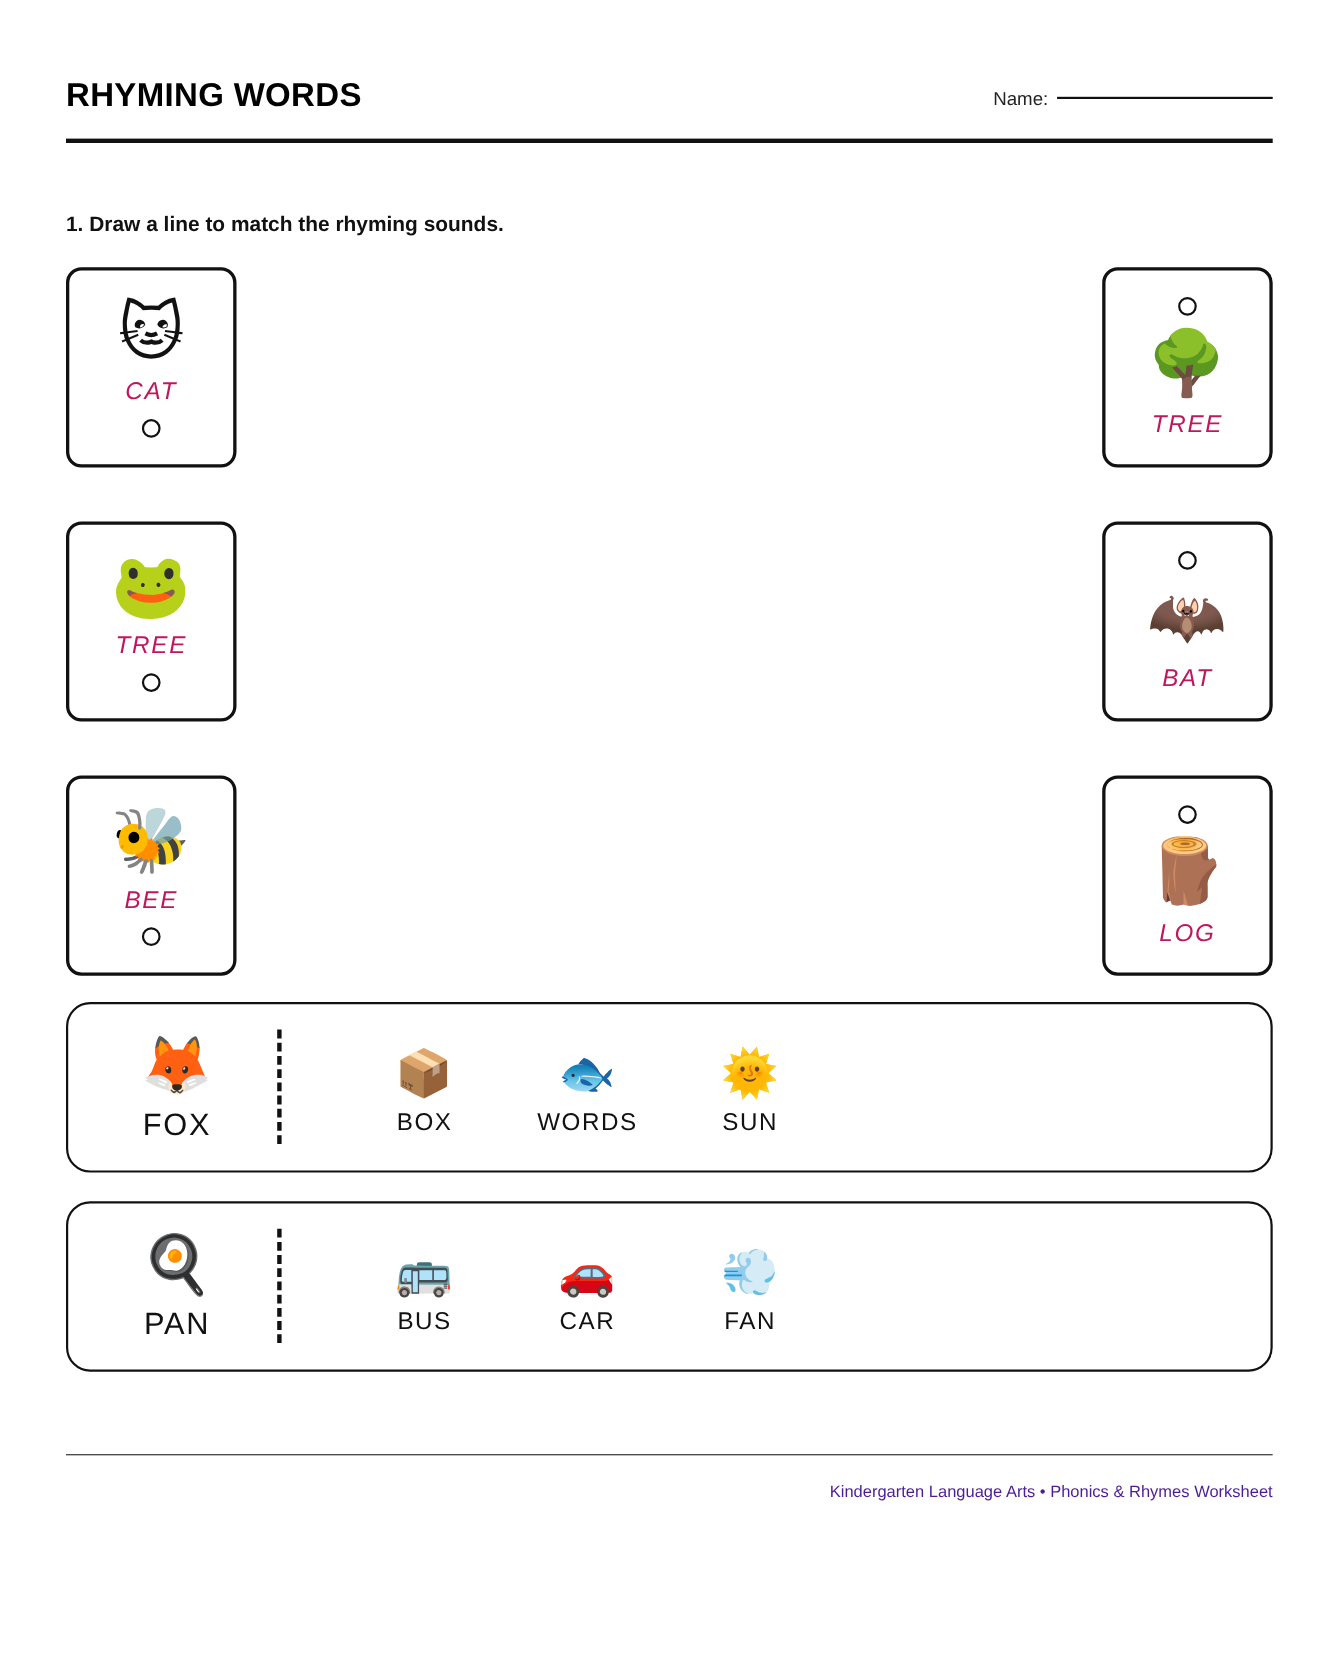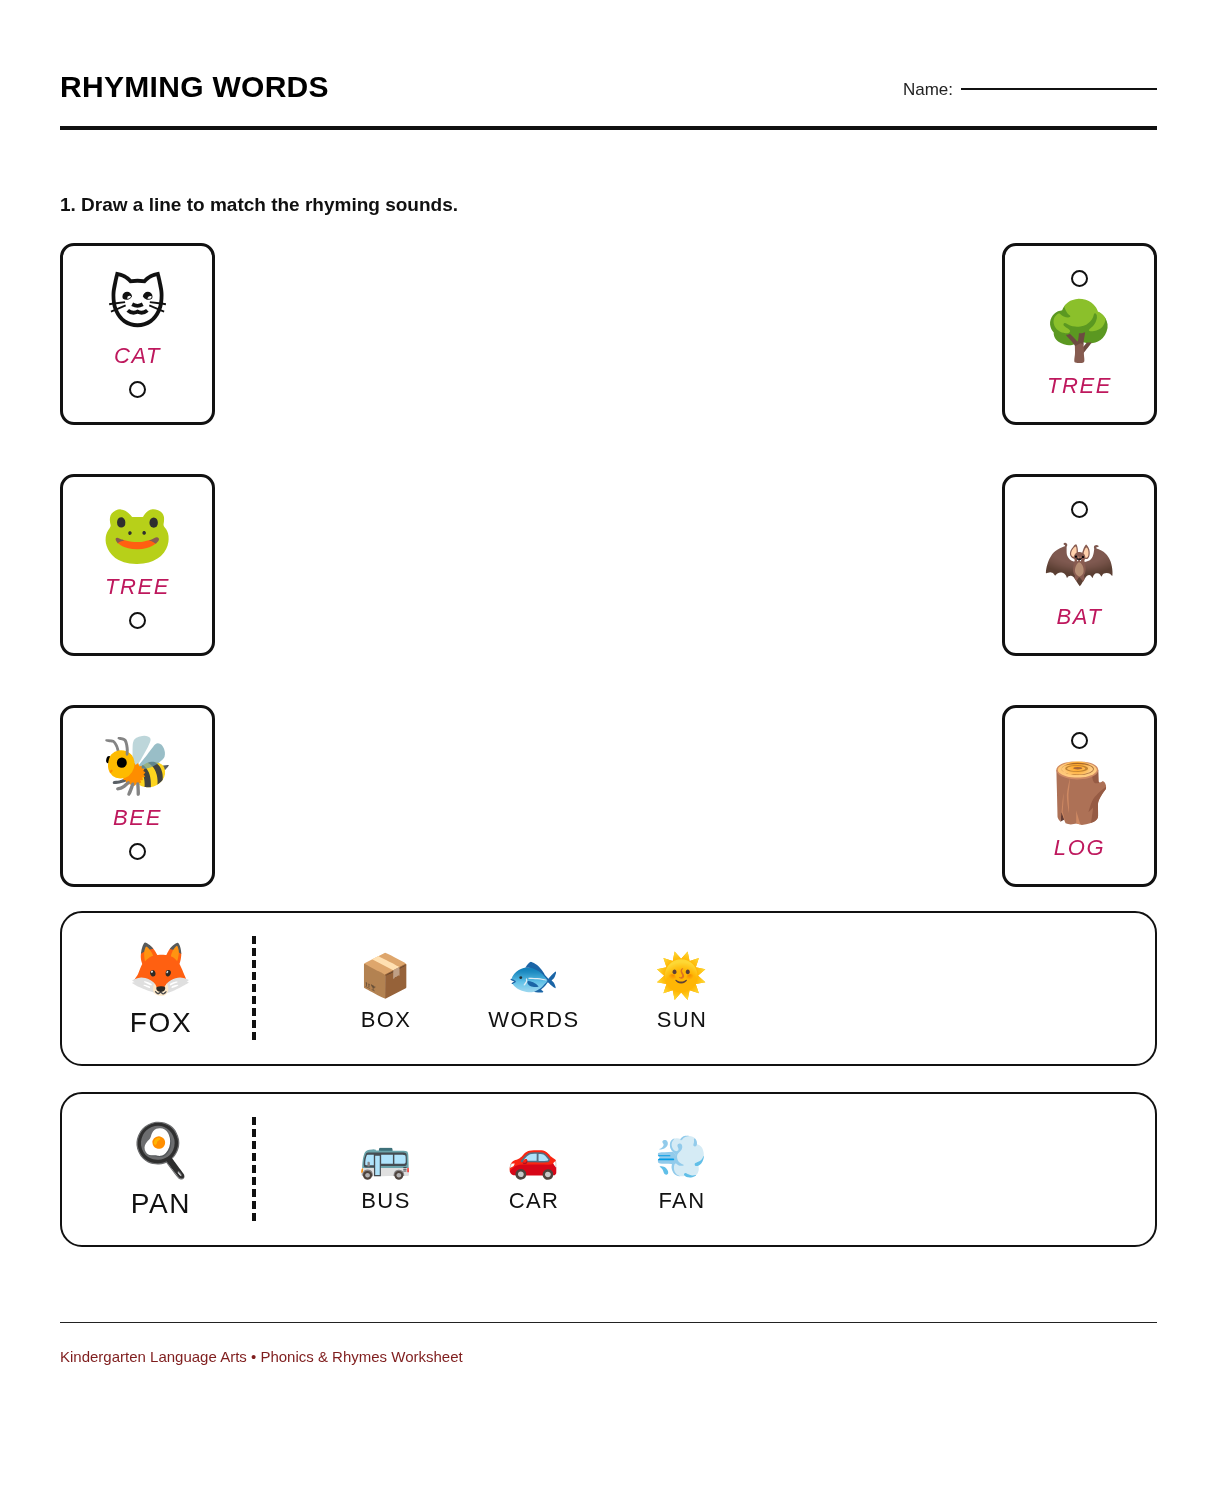--- a/index.html
+++ b/index.html
@@ -211,23 +211,23 @@
     position: absolute;
     left: 60px;
     right: 60px;
     bottom: 46px;
   }
   .footer-rule {
     height: 0;
     border-bottom: 1.5px solid #222222;
   }
   .footer-text {
-    text-align: left;
+    text-align: right;
     font-size: 15px;
-    color: #7f1d1d;
+    color: #4c1d95;
     padding-top: 26px;
     line-height: 1;
   }
 </style>
 </head>
 <body>
 
 <div class="page">
 
   <div class="header">

